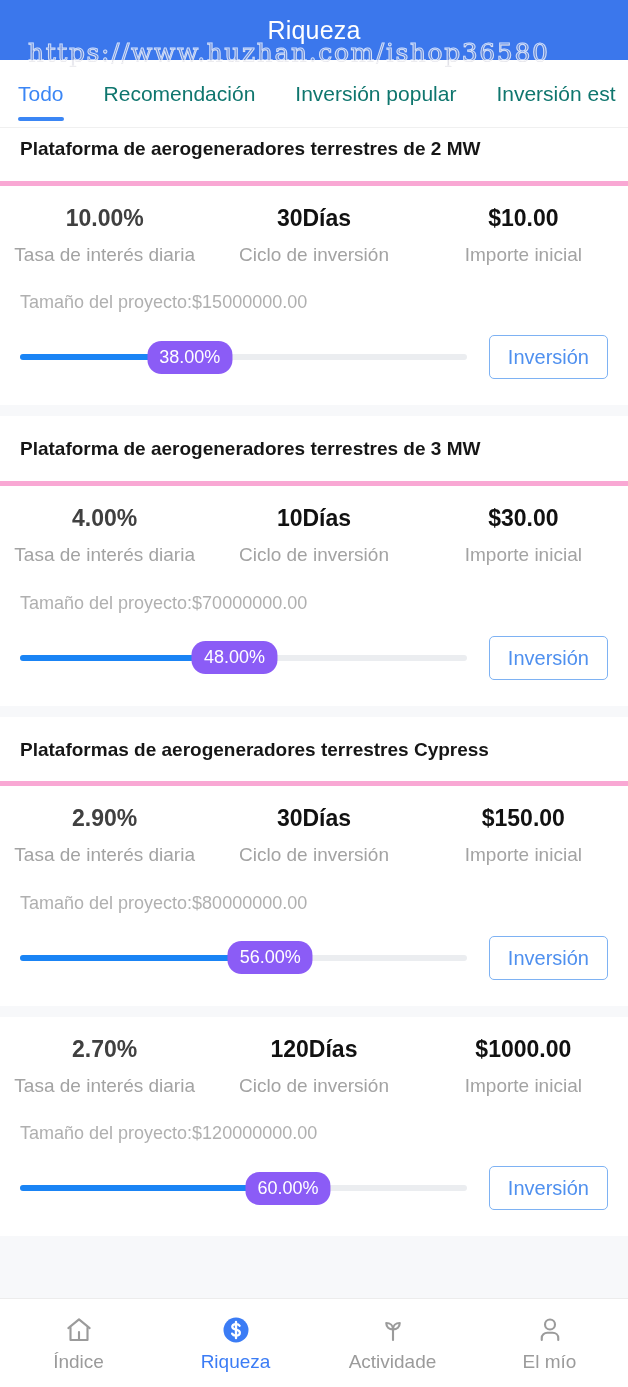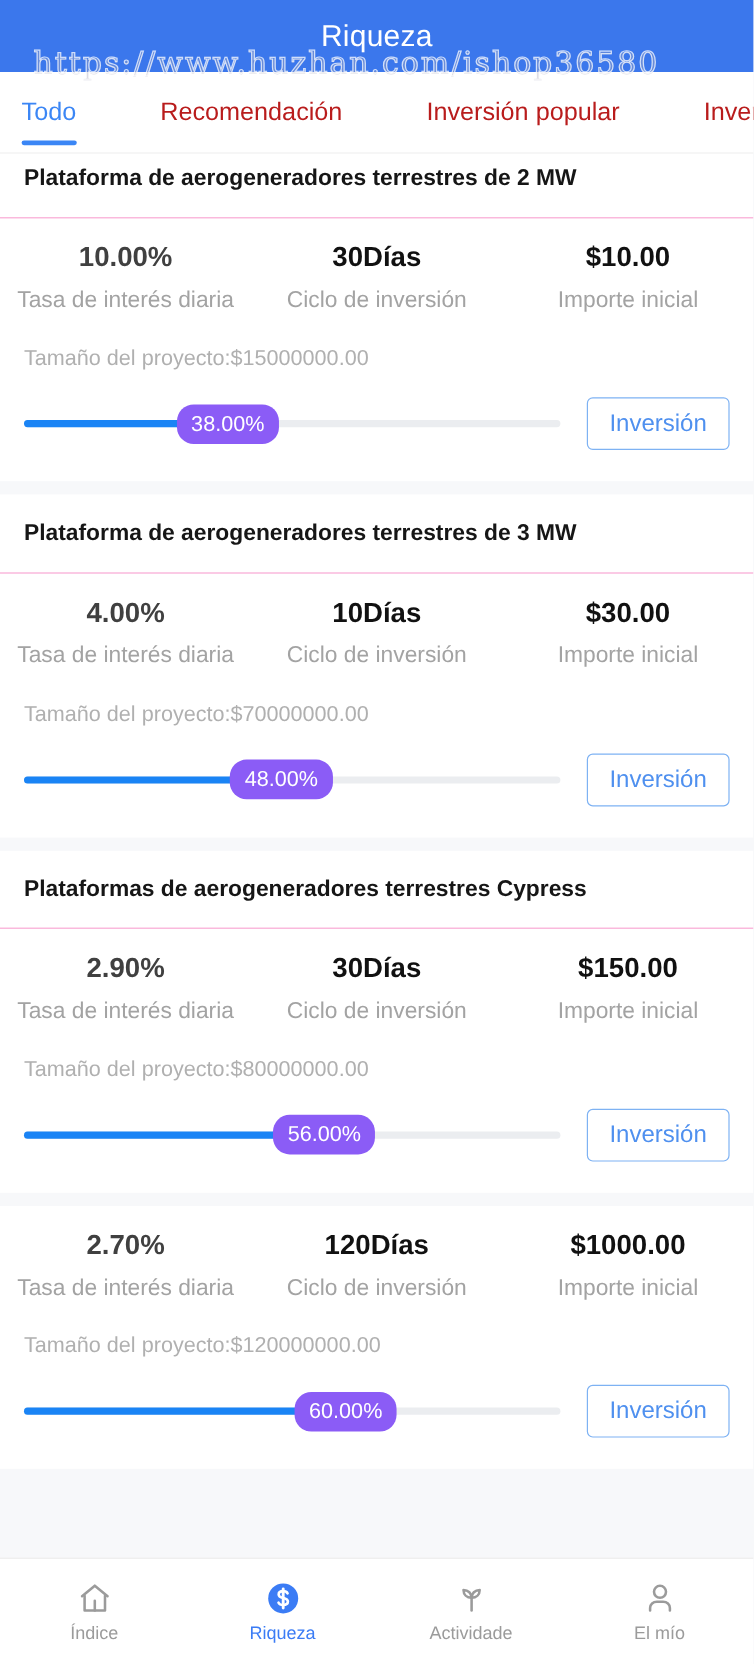--- a/index.html
+++ b/index.html
@@ -59,28 +59,27 @@
     display: flex;
     align-items: center;
     overflow: hidden;
     white-space: nowrap;
     border-bottom: 1px solid #f0f0f0;
     z-index: 2;
   }
   .tab {
     flex: 0 0 auto;
     font-size: 21px;
-    color: #b91c1c;
+    color: #0f766e;
     padding: 0 0 0 0;
     margin-right: 40px;
     position: relative;
     height: 100%;
     display: flex;
     align-items: center;
-    margin-left: 30px;
   }
   .tab:first-child { margin-left: 18px; }
   .tab.active { color: #3b86f5; }
   .tab.active::after {
     content: "";
     position: absolute;
     left: 0;
     right: 0;
     bottom: 6px;
     height: 4px;
@@ -103,21 +102,21 @@
     background: #ffffff;
     margin-bottom: 11px;
     padding: 0;
   }
 
   .card-title {
     font-size: 19px;
     font-weight: bold;
     color: #161616;
     padding: 22px 20px 20px 20px;
-    border-bottom: 1px solid #f9a8d4;
+    border-bottom: 5px solid #f9a8d4;
     line-height: 1.2;
   }
 
   .stats {
     display: flex;
     padding: 18px 0 4px 0;
   }
   .stat {
     flex: 1 1 0;
     text-align: center;
@@ -221,21 +220,21 @@
     gap: 7px;
     cursor: pointer;
   }
   .tabbar-icon {
     height: 30px;
     display: flex;
     align-items: center;
     justify-content: center;
   }
   .tabbar-label {
-    font-size: 15px;
+    font-size: 19px;
     color: #9b9b9b;
     line-height: 1;
   }
   .tabbar-item.active .tabbar-label { color: #3b7cf5; }
 </style>
 </head>
 <body>
 
 <div class="app-header">
   <div class="app-title">Riqueza</div>

